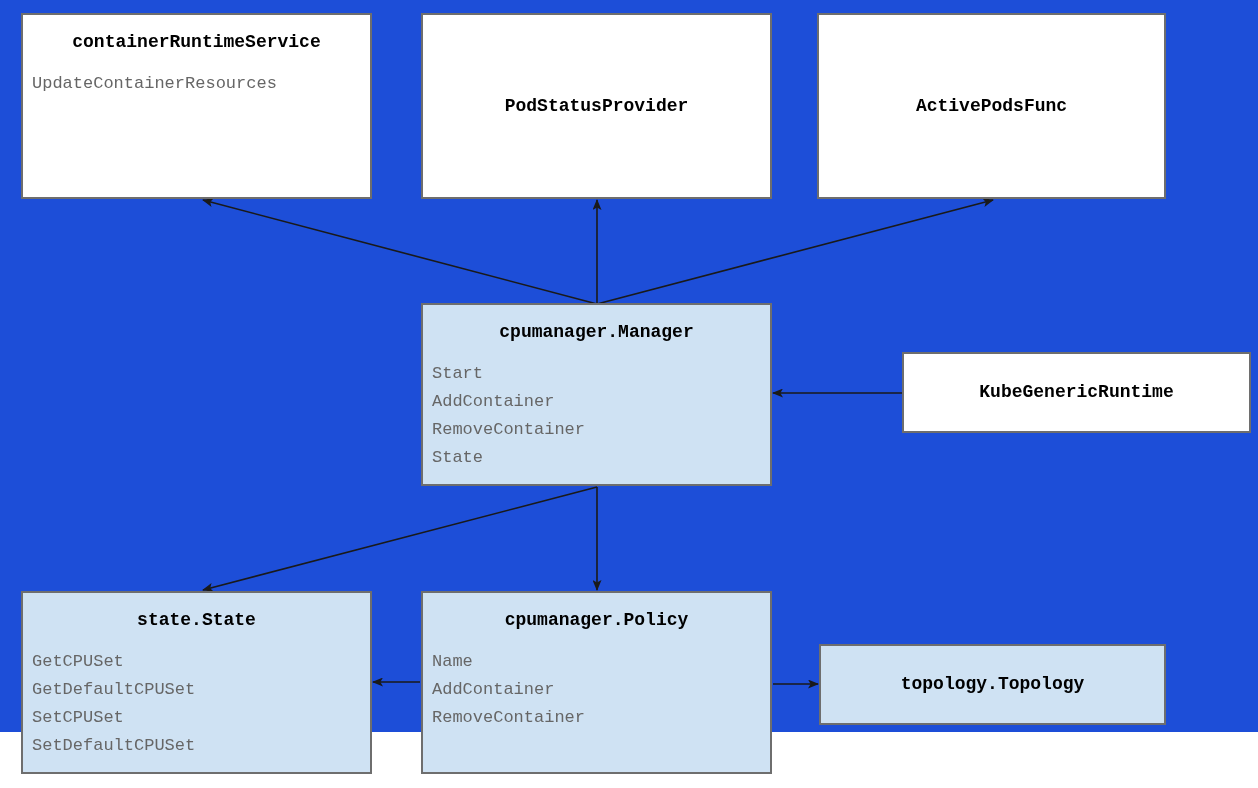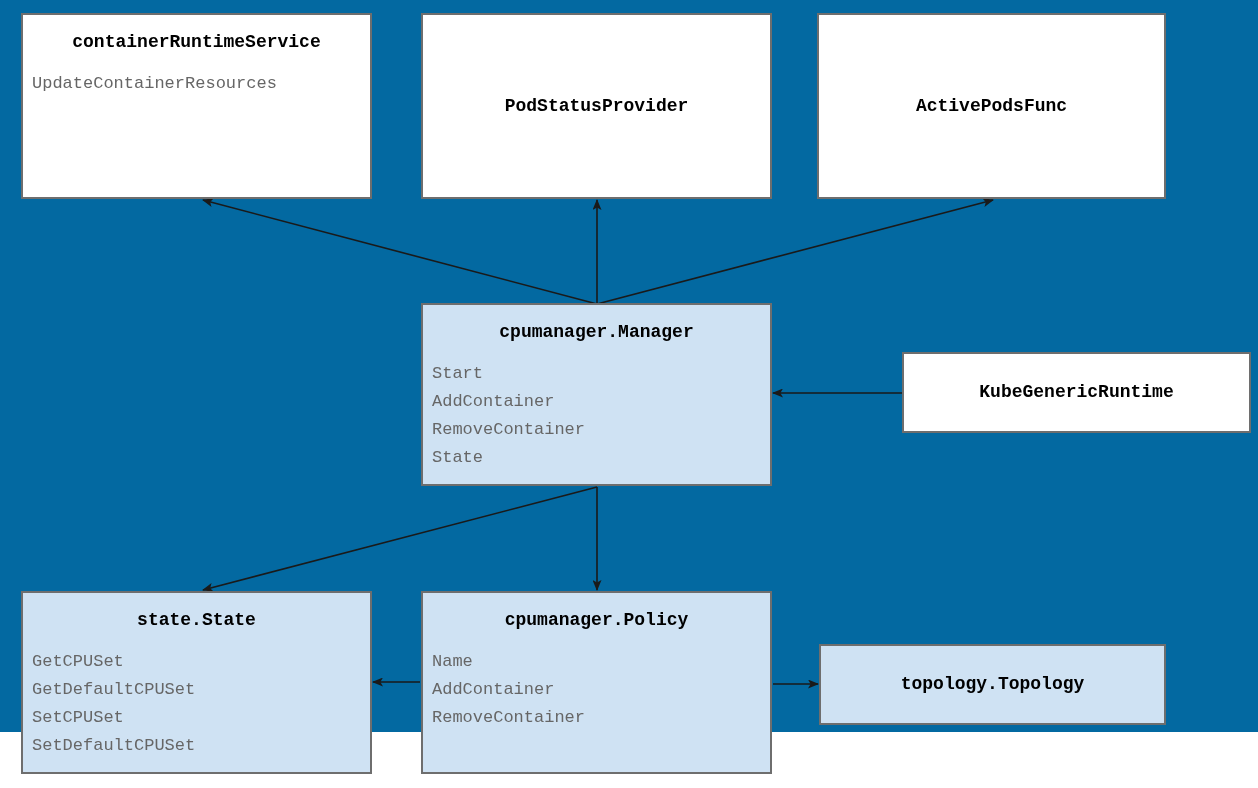--- a/index.html
+++ b/index.html
@@ -10,21 +10,21 @@
   body {
     width: 1258px;
     height: 788px;
     font-family: "Liberation Mono", "DejaVu Sans Mono", monospace;
     overflow: hidden;
   }
   #diagram-root {
     position: relative;
     width: 1258px;
     height: 732px;
-    background: #0369a1;
+    background: #1d4ed8;
   }
   svg.diagram-canvas {
     position: absolute;
     top: 0;
     left: 0;
     width: 1258px;
     height: 788px;
   }
   .node-rect {
     stroke: #6e6e6e;

